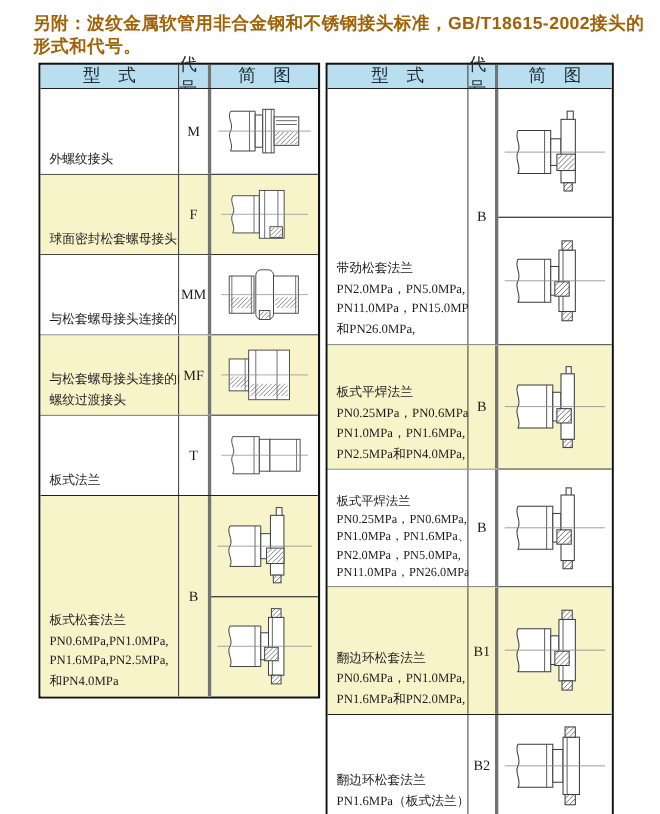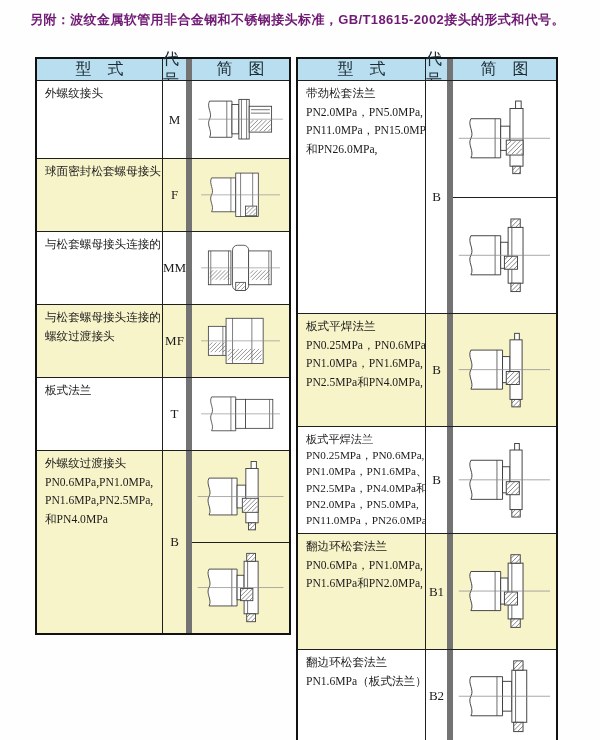--- a/index.html
+++ b/index.html
@@ -3,42 +3,42 @@
 <meta charset="utf-8">
 <style>
   html,body{margin:0;padding:0}
   body{
     width:600px;height:740px;background:#fefefe;position:relative;
     font-family:"Liberation Serif","DejaVu Serif",serif;color:#1b1b1b;
   }
   .title{
     position:absolute;left:30px;top:11px;width:560px;
     font-family:"Liberation Sans","DejaVu Sans",sans-serif;
-    font-size:13px;font-weight:bold;color:#701a75;letter-spacing:.4px;
+    font-size:16px;font-weight:bold;color:#a16207;letter-spacing:.4px;
   }
   .tbl{position:absolute;top:57px;border:2px solid #121212;background:#fff}
   .tbl-left{left:35px;width:252px}
   .tbl-right{left:296px;width:258px}
   .trow{display:flex;border-bottom:1px solid #1f1f1f;box-sizing:border-box;background:#fff}
   .trow:last-child{border-bottom:none}
   .hl{background:var(--hl,#f8f4ca)}
   .hl .c-type,.hl .c-code{background:var(--hl,#f8f4ca)}
   .hrow{height:22px;background:var(--hdr,#b9def0)}
   .hrow .hc{background:var(--hdr,#b9def0);display:flex;align-items:center;justify-content:center;
     padding:0;font-size:16px;color:#1c2b33;font-family:"Liberation Serif",serif}
   .rh78{height:78px}.rh90{height:73px}.rh182{height:182px}
   .rh192{height:233px}.rh113{height:113px}.rh107{height:107px}.rh116{height:116px}.rh92{height:92px}
-  .c-type{box-sizing:border-box;display:flex;flex-direction:column;justify-content:flex-start;
+  .c-type{box-sizing:border-box;display:flex;flex-direction:column;justify-content:flex-end;
     padding:4px 4px 4px 8px;font-size:11.6px;border-right:1px solid #1f1f1f;background:#fff}
   .c-type div{line-height:18.5px;white-space:nowrap}
   .c-type.dense div{line-height:16.2px;font-size:11.2px}
   .tbl-left .c-type{width:126px}
   .tbl-right .c-type{width:128px}
   .c-code{box-sizing:border-box;display:flex;align-items:center;justify-content:center;
-    font-size:13px;border-right:6px solid #737373;background:#fff}
+    font-size:13px;border-right:3px solid #737373;background:#fff}
   .tbl-left .c-code{width:29px}
   .tbl-right .c-code{width:27px}
   .c-diag{flex:1;display:flex;flex-direction:column;min-width:0}
   .dcell{flex:1;display:flex;align-items:center;justify-content:center;overflow:hidden}
   .dcell + .dcell{border-top:1px solid #1f1f1f}
   .dcell svg{width:94%;height:94%}
 </style>
 </head>
 <body>
 
@@ -194,21 +194,21 @@
             <rect x="58" y="24" width="34" height="36" stroke="#3a3a3a" stroke-width="1" fill="#ffffff"></rect>
             <line x1="88" y1="24" x2="88" y2="60" stroke="#3a3a3a" stroke-width="0.8"></line>
             <line x1="3" y1="42" x2="101" y2="42" stroke="#8a8a8a" stroke-width="0.8"></line>
           </svg>
         </div>
     </div>
   </div>
 
   <div class="trow rh182 hl">
     <div class="c-type">
-        <div>外螺纹过渡接头</div>
+        <div>板式松套法兰</div>
         <div>PN0.6MPa,PN1.0MPa,</div>
         <div>PN1.6MPa,PN2.5MPa,</div>
         <div>和PN4.0MPa</div>
       </div>
     <div class="c-code">B</div>
     <div class="c-diag">
       <div class="dcell">
           <svg viewBox="0 0 104 84" preserveAspectRatio="xMidYMid meet" xmlns="http://www.w3.org/2000/svg">
             <path d="M16 21 C12 28 20 35 16 42 C12 49 20 56 16 63 L48 63 L48 21 Z" stroke="#3a3a3a" stroke-width="1" fill="#ffffff"></path>
             <line x1="42" y1="21" x2="42" y2="63" stroke="#3a3a3a" stroke-width="0.8"></line>
@@ -351,21 +351,20 @@
           </svg>
         </div>
     </div>
   </div>
 
   <div class="trow rh107">
     <div class="c-type dense">
         <div>板式平焊法兰</div>
         <div>PN0.25MPa，PN0.6MPa,</div>
         <div>PN1.0MPa，PN1.6MPa、</div>
-        <div>PN2.5MPa，PN4.0MPa和</div>
         <div>PN2.0MPa，PN5.0MPa,</div>
         <div>PN11.0MPa，PN26.0MPa,</div>
       </div>
     <div class="c-code">B</div>
     <div class="c-diag">
       <div class="dcell">
           <svg viewBox="0 0 104 84" preserveAspectRatio="xMidYMid meet" xmlns="http://www.w3.org/2000/svg">
             <path d="M16 21 C12 28 20 35 16 42 C12 49 20 56 16 63 L50 63 L50 21 Z" stroke="#3a3a3a" stroke-width="1" fill="#ffffff"></path>
             <line x1="44" y1="21" x2="44" y2="63" stroke="#3a3a3a" stroke-width="0.8"></line>
             <rect x="50" y="28" width="8" height="28" stroke="#3a3a3a" stroke-width="1" fill="#ffffff"></rect>

